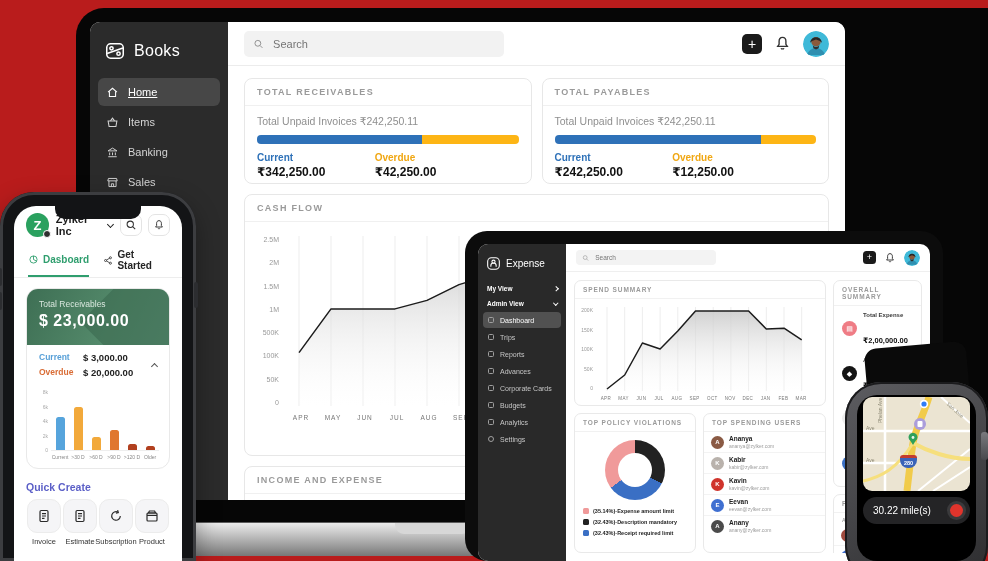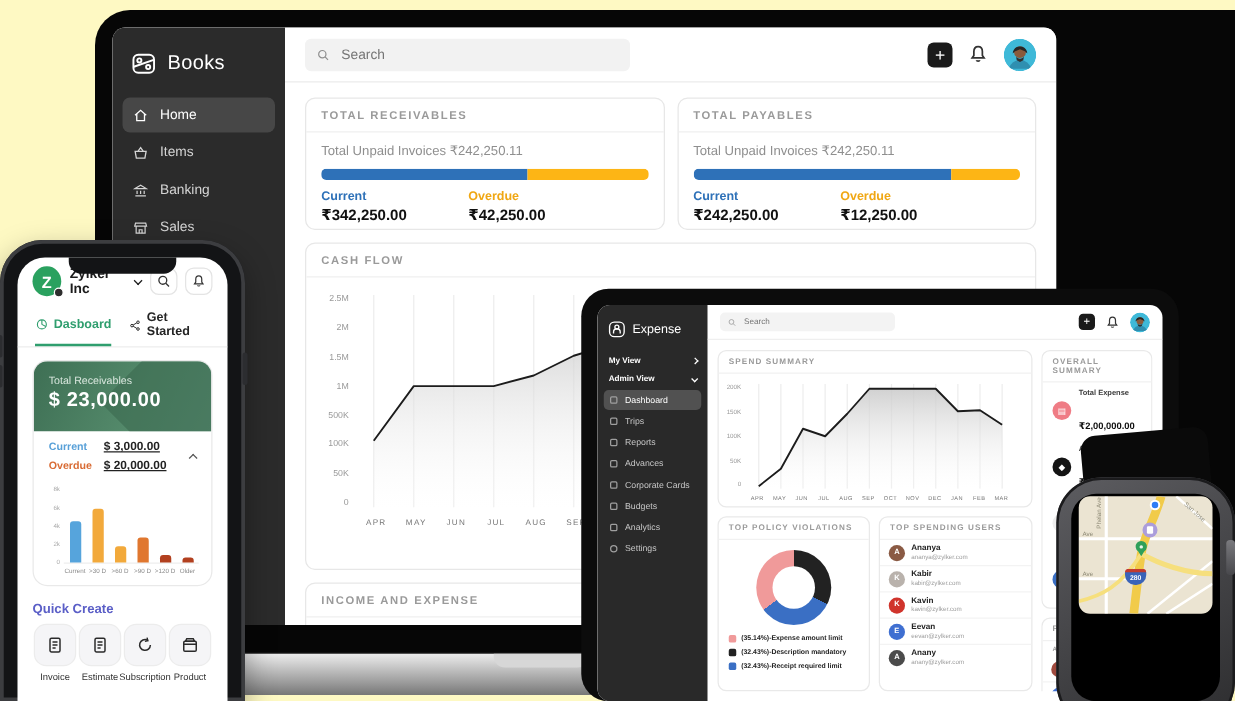--- a/index.html
+++ b/index.html
@@ -1,33 +1,33 @@
 <!DOCTYPE html>
 <html><head>
 <meta charset="utf-8">
 <style>
   html,body{margin:0;padding:0;background:#fff;}
   *{box-sizing:border-box;font-family:"Liberation Sans","DejaVu Sans",sans-serif;}
-  #stage{position:relative;width:988px;height:561px;overflow:hidden;background:#fef9c3;}
+  #stage{position:relative;width:988px;height:561px;overflow:hidden;background:#b91c1c;}
   .abs{position:absolute;}
   svg.ic{display:block;}
   .chev{display:inline-block;width:5px;height:5px;border-right:1.4px solid currentColor;border-bottom:1.4px solid currentColor;}
   .chev.down{transform:rotate(45deg);margin-top:-2px;}
   .chev.up{transform:rotate(-135deg);margin-top:3px;}
   .chev.right{transform:rotate(-45deg);}
   .chev.left{transform:rotate(135deg);}
 
   
   .laptop-bezel{left:76px;top:8px;width:912px;height:516px;background:#060606;border-radius:28px 0 0 10px;}
   .laptop-screen{left:90px;top:22px;width:755px;height:478px;border-radius:10px;overflow:hidden;display:flex;background:#fff;}
   .lp-side{width:138px;background:#2b2b2b;flex-shrink:0;padding-top:12px;}
   .lp-logo{display:flex;align-items:center;gap:8px;padding:6px 14px 14px;color:#fff;}
   .lp-logo-text{font-size:16px;letter-spacing:.3px;}
   .lp-item{display:flex;align-items:center;gap:9px;height:28px;margin:2px 8px;padding:0 8px;border-radius:6px;color:#d4d4d4;font-size:11px;}
-  .lp-item.active{background:#474747;color:#fff;}
+  .lp-item.active{background:#474747;color:#fff;text-decoration:underline;}
   .lp-sub{height:24px;margin:0 8px;padding:0 8px 0 33px;display:flex;align-items:center;color:#cbcbcb;font-size:10.5px;}
   .lp-main{flex:1;display:flex;flex-direction:column;overflow:hidden;background:#fff;}
   .lp-topbar{height:44px;display:flex;align-items:center;padding:0 16px;border-bottom:1px solid #ececec;flex-shrink:0;}
   .searchbox{display:flex;align-items:center;gap:7px;background:#f2f2f2;border-radius:5px;height:26px;width:260px;padding:0 9px;color:#8f8f8f;}
   .searchbox input{border:none;background:transparent;outline:none;font-size:11px;color:#555;width:100%;}
   .tb-right{margin-left:auto;display:flex;align-items:center;gap:12px;}
   .plus-btn{width:20px;height:20px;background:#1a1a1a;color:#fff;border-radius:5px;display:flex;align-items:center;justify-content:center;font-size:14px;line-height:1;}
   .avatar{border-radius:50%;overflow:hidden;display:block;}
   .lp-body{padding:12px 16px;flex:1;}
   .card{border:1px solid #e7e7e7;border-radius:8px;background:#fff;}
@@ -77,21 +77,21 @@
   .ph-tab{display:flex;align-items:center;gap:4px;font-size:10px;font-weight:bold;color:#242424;padding:4px 0 6px;}
   .ph-tab.active{color:#2f9e6e;border-bottom:2px solid #2f9e6e;}
   .ph-card{margin:10px 12px 0;border:1px solid #e9e9e9;border-radius:12px;overflow:hidden;}
   .ph-green{position:relative;height:56px;background:linear-gradient(115deg,#3e6f54,#548a6b 60%,#5f947a);padding:10px 12px;overflow:hidden;}
   .ph-green:after{content:"";position:absolute;right:-20px;top:-12px;width:90px;height:90px;background:#38664d;transform:rotate(45deg);opacity:.55;}
   .ph-green .t{position:relative;font-size:8.5px;color:#d9e7de;z-index:1;}
   .ph-green .v{position:relative;font-size:16px;font-weight:bold;color:#fff;letter-spacing:.5px;margin-top:3px;z-index:1;}
   .ph-cur{display:flex;align-items:center;padding:7px 12px 5px;}
   .ph-cur-grid{display:grid;grid-template-columns:44px auto;row-gap:4px;}
   .ph-cl{font-size:8.5px;font-weight:bold;}
-  .ph-cv{font-size:9.5px;font-weight:bold;color:#222;text-decoration:underline;}
+  .ph-cv{font-size:9.5px;font-weight:bold;color:#222;}
   .ph-chart{display:flex;padding:4px 10px 8px;}
   .ph-yticks{width:14px;height:64px;display:flex;flex-direction:column;justify-content:space-between;align-items:flex-end;font-size:5px;color:#aaa;padding-right:3px;margin-top:2px;}
   .ph-plotwrap{flex:1;}
   .ph-bars{height:64px;display:flex;align-items:flex-end;justify-content:space-around;border-bottom:1px solid #eee;}
   .ph-bar{width:9px;border-radius:2.5px 2.5px 0 0;}
   .ph-xlabels{display:flex;justify-content:space-around;margin-top:3px;}
   .ph-xlabels span{font-size:5px;color:#888;flex:1;text-align:center;}
   .ph-qc{margin:12px 12px 6px;font-size:10.5px;font-weight:bold;color:#5b5fc7;}
   .ph-tiles{display:flex;justify-content:space-between;padding:0 12px;}
   .ph-tile{width:36px;display:flex;flex-direction:column;align-items:center;gap:4px;}
@@ -813,15 +813,21 @@
         <circle cx="50" cy="40.5" r="1.4" fill="#e8f5ec"></circle>
       </svg>
       <span class="w-street" style="left:14px;top:26px;transform:rotate(-90deg);transform-origin:left top">Phelan Ave</span>
       <span class="w-street" style="left:3px;top:28px">Ave</span>
       <span class="w-street" style="left:3px;top:60px">Ave</span>
       <span class="w-street" style="left:82px;top:10px;transform:rotate(42deg)">San Jose</span>
       <span class="w-shield">
           <span>280</span>
         </span>
     </div>
+    <div class="w-bottom">
+      <span class="w-dist">30.22 mile(s)</span>
+      <span class="w-stop">
+          <i></i>
+        </span>
+    </div>
   </div>
 
 </div>
 
 </body></html>

